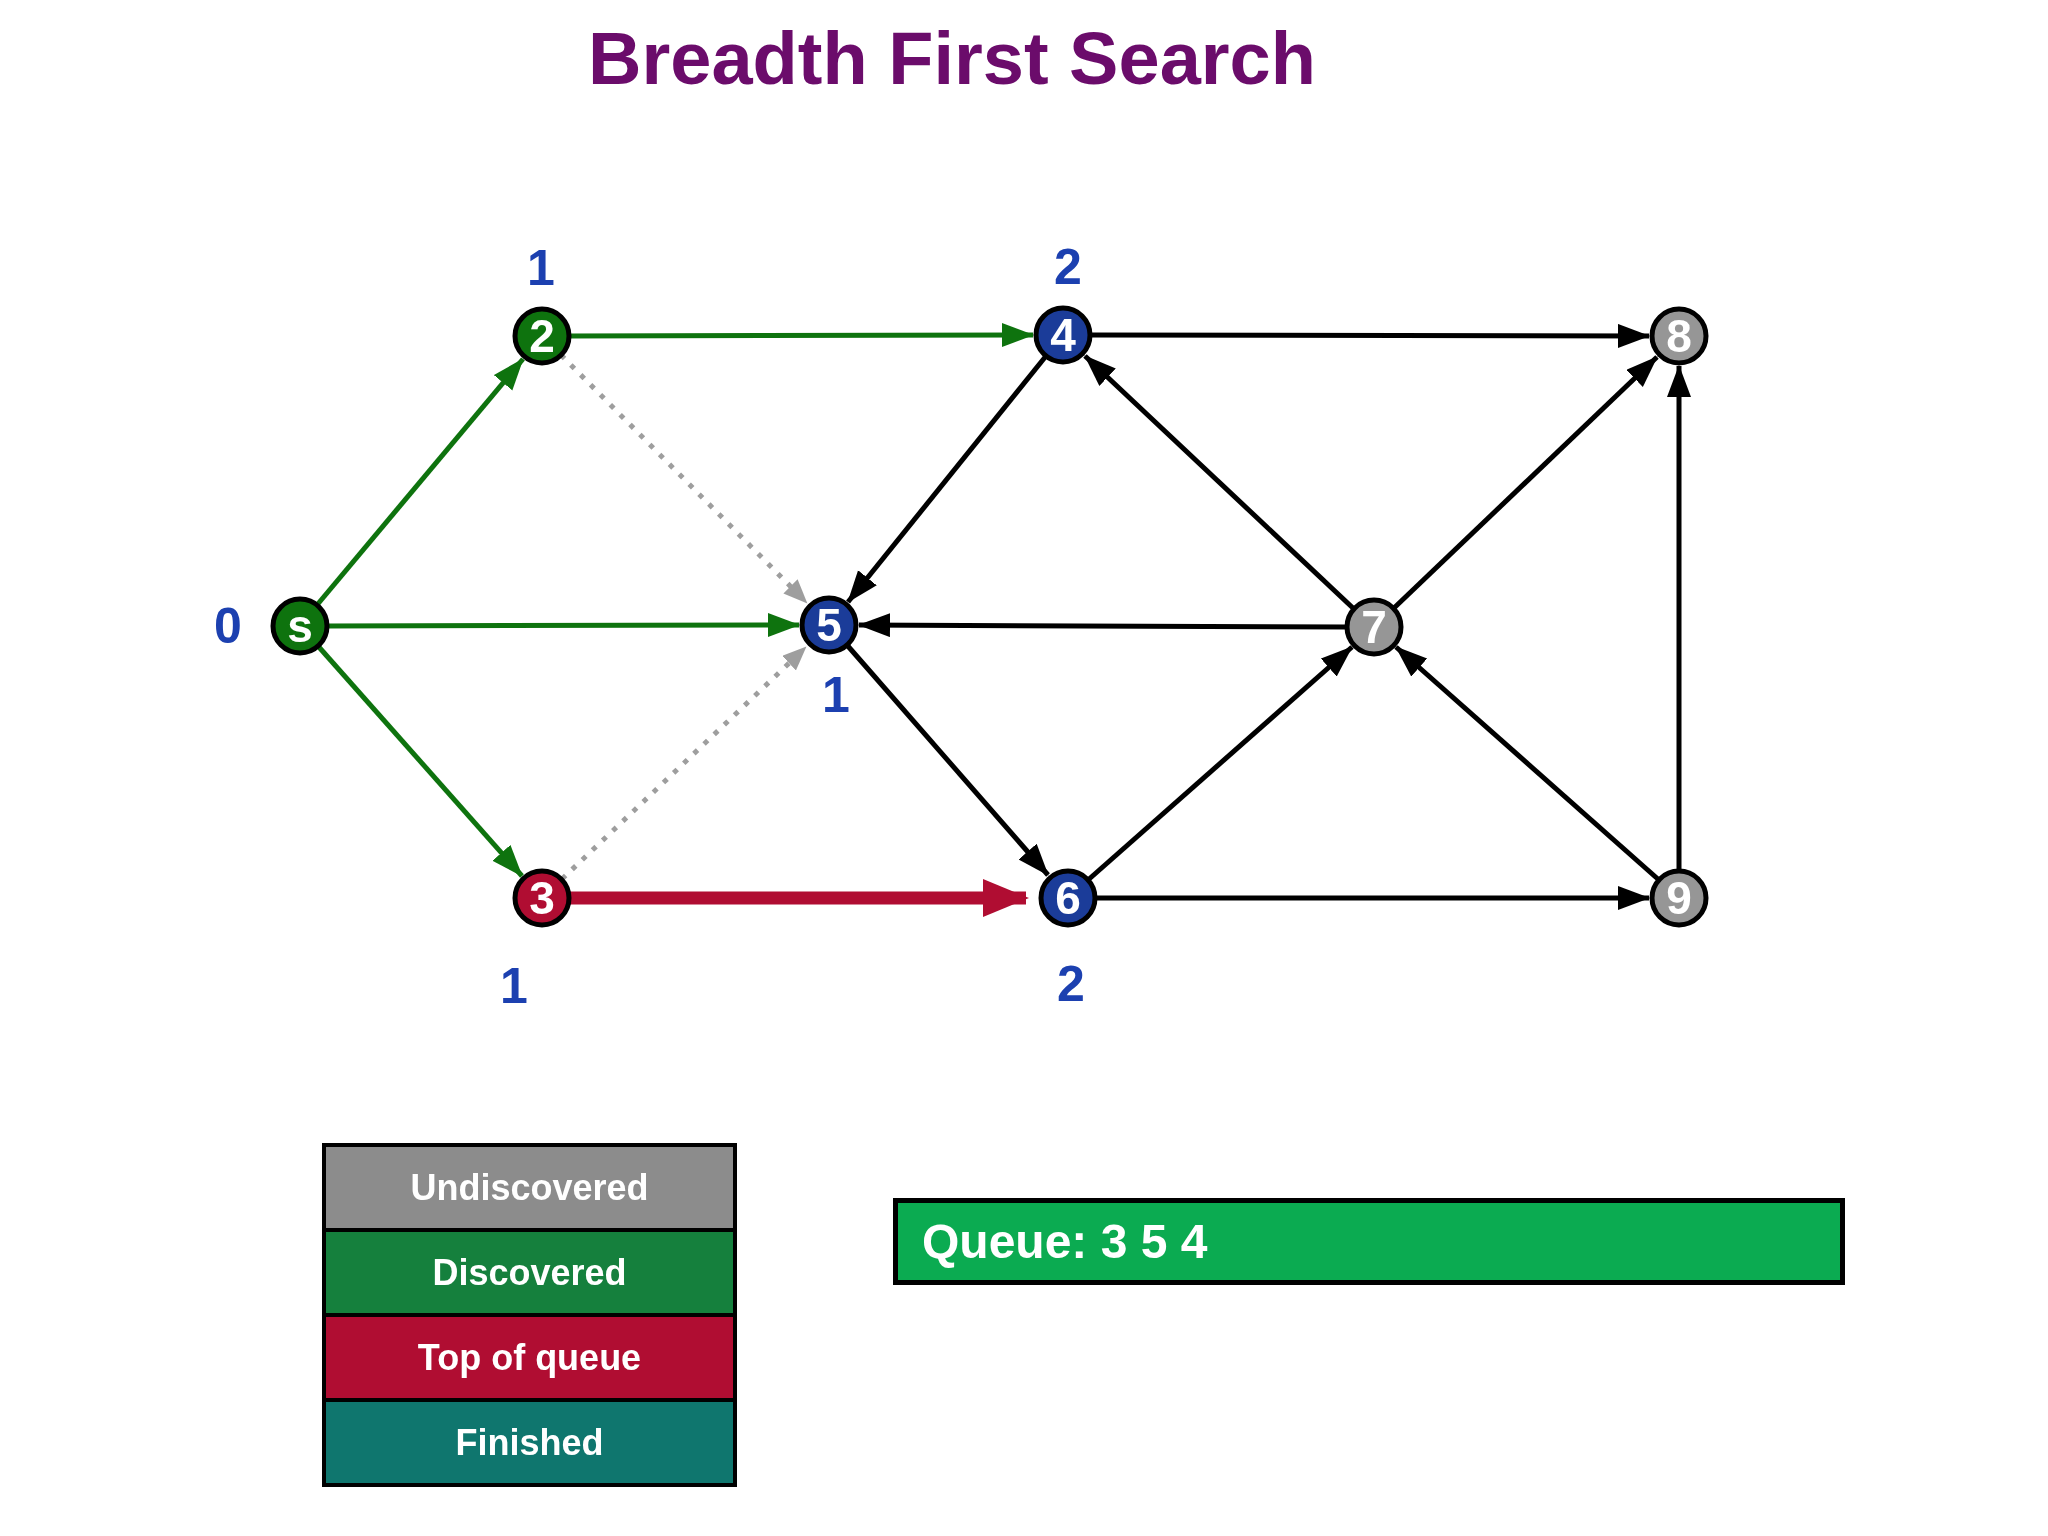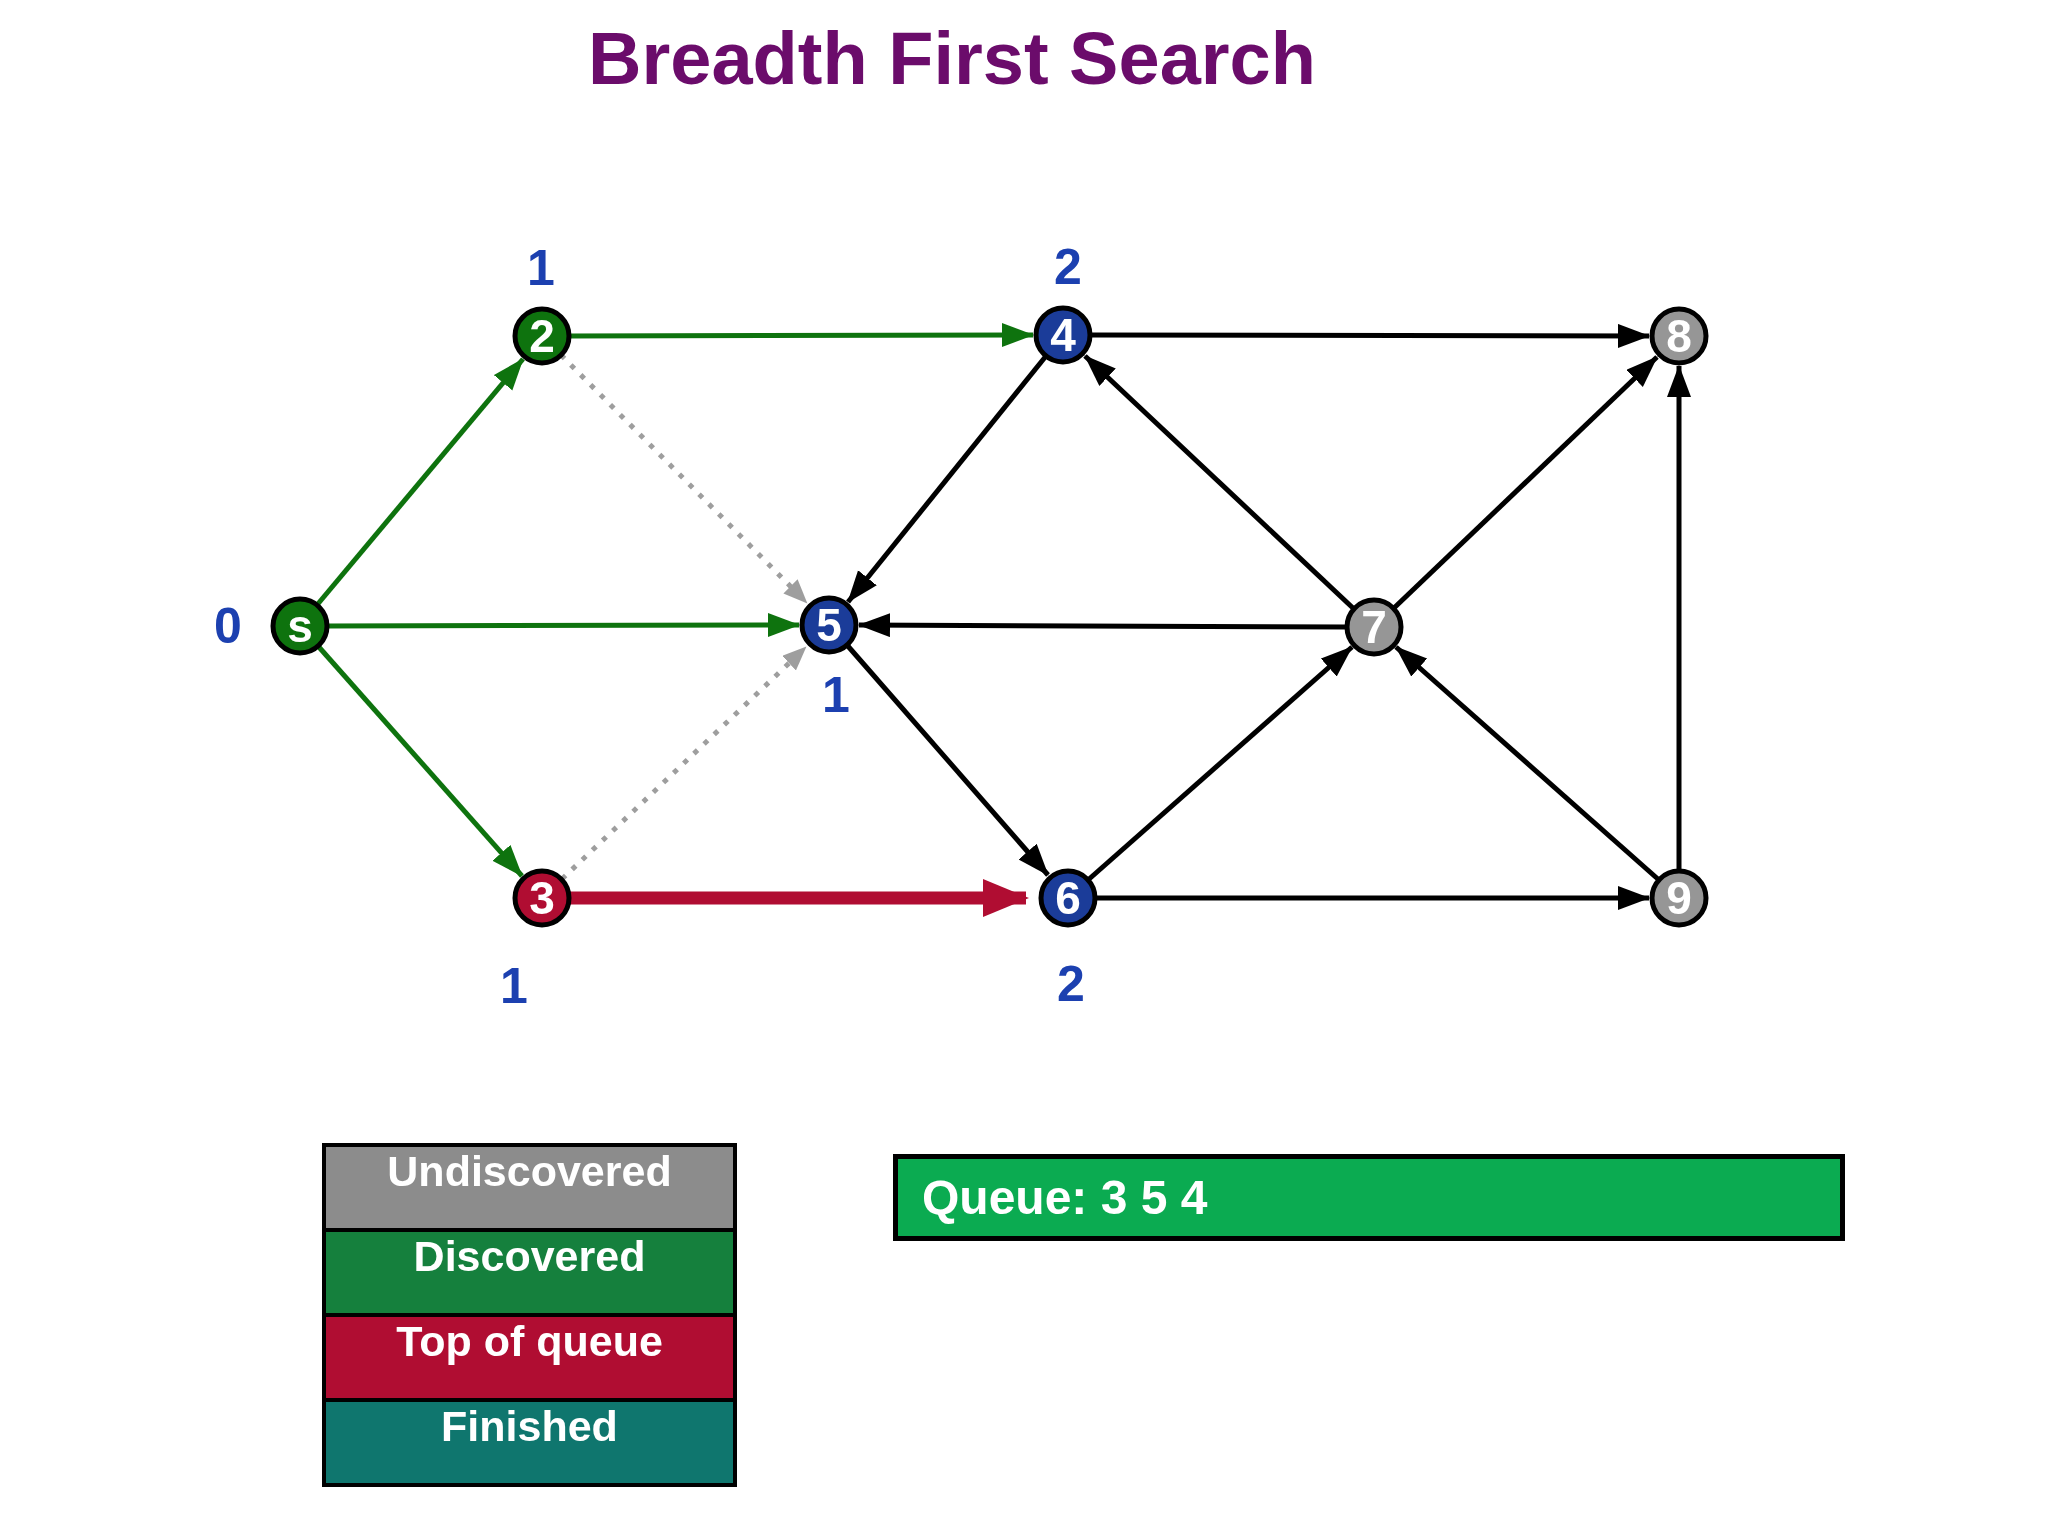--- a/index.html
+++ b/index.html
@@ -11,28 +11,28 @@
   .edge{fill:none;}
   .edge-green{stroke:#0E730E;stroke-width:5;}
   .edge-black{stroke:#000000;stroke-width:5;}
   .edge-dotted{stroke:#9E9E9E;stroke-width:5;stroke-dasharray:5 9;}
   .edge-red{stroke:#B00D32;stroke-width:13;}
   .node-circle{stroke:#000000;stroke-width:5;}
   .node-label{fill:#ffffff;font-size:46px;font-weight:bold;text-anchor:middle;}
   .dist-label{fill:#1C40B0;font-size:50px;font-weight:bold;text-anchor:middle;}
   .legend{position:absolute;left:322px;top:1143px;width:415px;height:344px;
           border:4px solid #000;box-sizing:border-box;display:flex;flex-direction:column;}
-  .legend-row{flex:1;display:flex;align-items:flex-start;justify-content:center;
-              color:#fff;font-size:43px;font-weight:bold;border-top:4px solid #000;}
+  .legend-row{flex:1;display:flex;align-items:center;justify-content:center;
+              color:#fff;font-size:36px;font-weight:bold;border-top:4px solid #000;}
   .legend-row:first-child{border-top:none;}
   .lr-undiscovered{background:#8C8C8C;}
   .lr-discovered{background:#15803d;}
   .lr-top{background:#B00D32;}
   .lr-finished{background:#0f766e;}
-  .queue-bar{position:absolute;left:893px;top:1154px;width:952px;height:87px;
+  .queue-bar{position:absolute;left:893px;top:1198px;width:952px;height:87px;
              background:#0BAB51;border:5px solid #000;box-sizing:border-box;
              display:flex;align-items:center;padding-left:24px;
              color:#fff;font-size:48px;font-weight:bold;}
 </style>
 </head>
 <body>
 
 <div class="stage">
 
   <div class="title">Breadth First Search</div>

